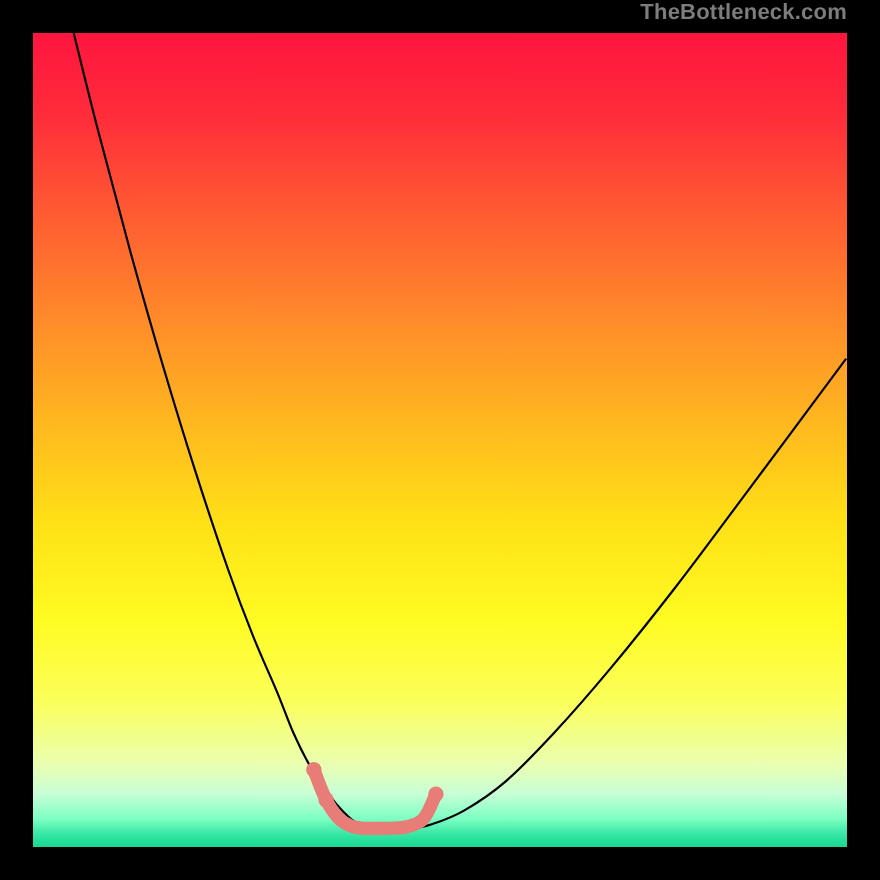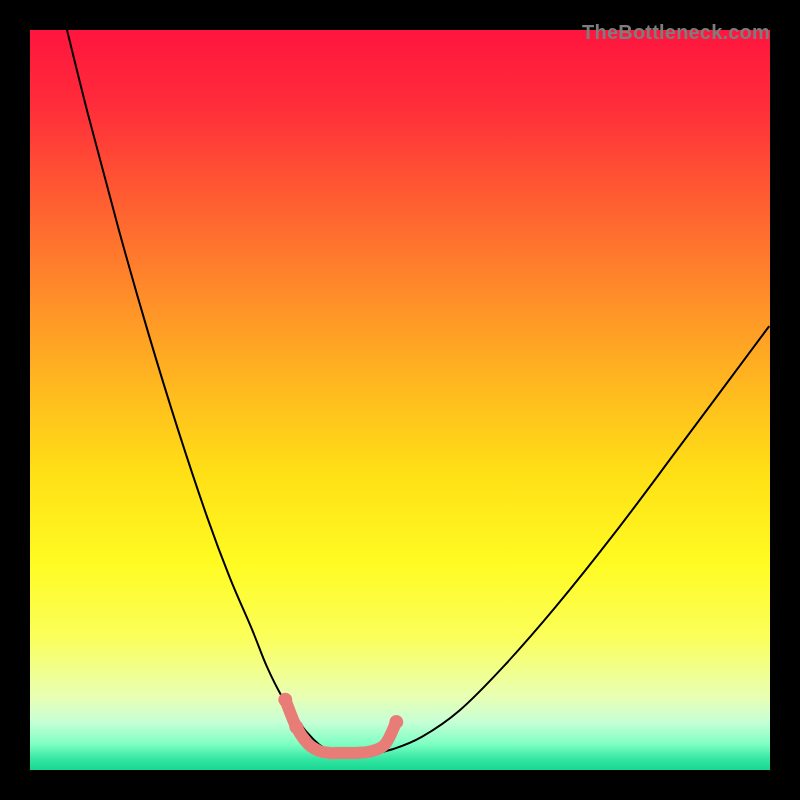--- a/index.html
+++ b/index.html
@@ -26,21 +26,21 @@
     width: 740px;
     height: 740px;
     overflow: hidden;
   }
   .gradient {
     position: absolute;
     inset: 0;
   }
   .watermark {
     position: absolute;
-    top: 21px;
+    top: 0;
     right: 30px;
     font-size: 20px;
     font-weight: 600;
     color: #7d7d7d;
     letter-spacing: 0.2px;
     user-select: none;
   }
   svg.curves {
     position: absolute;
     inset: 0;

